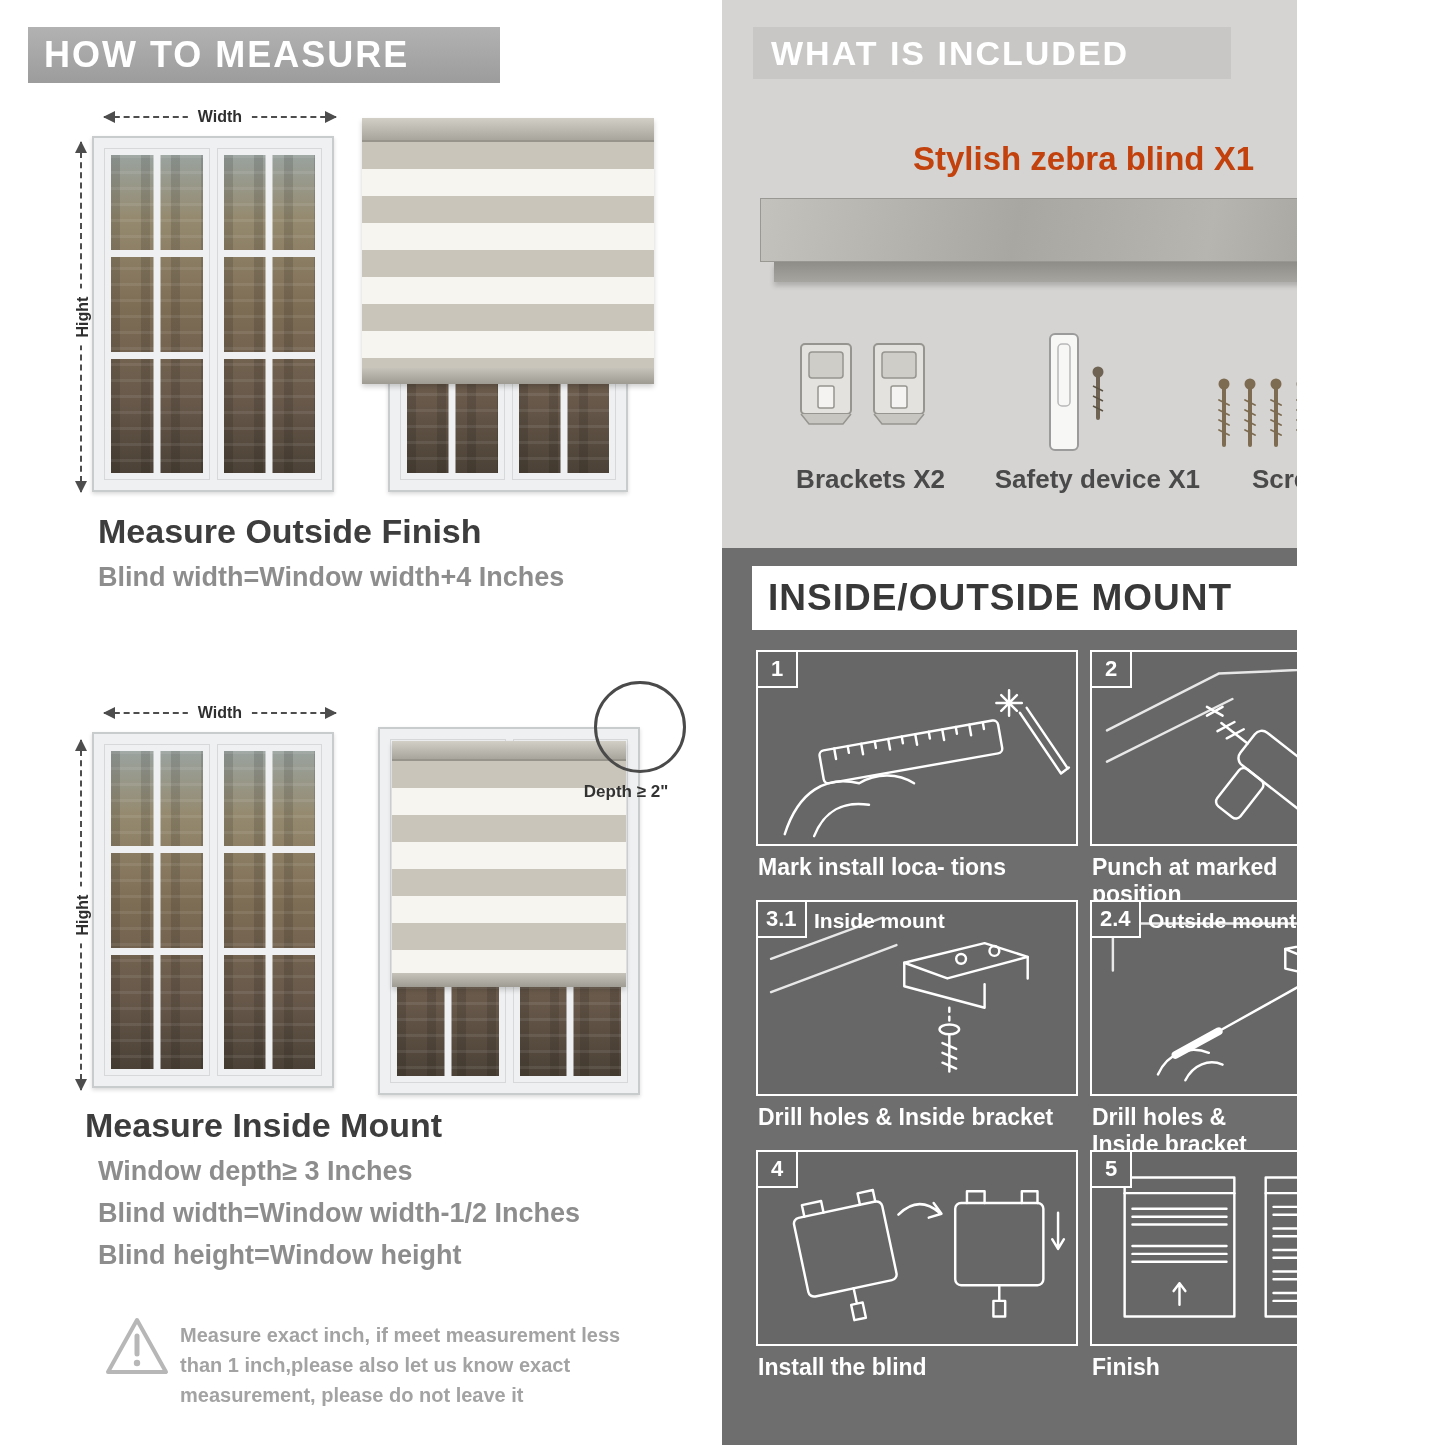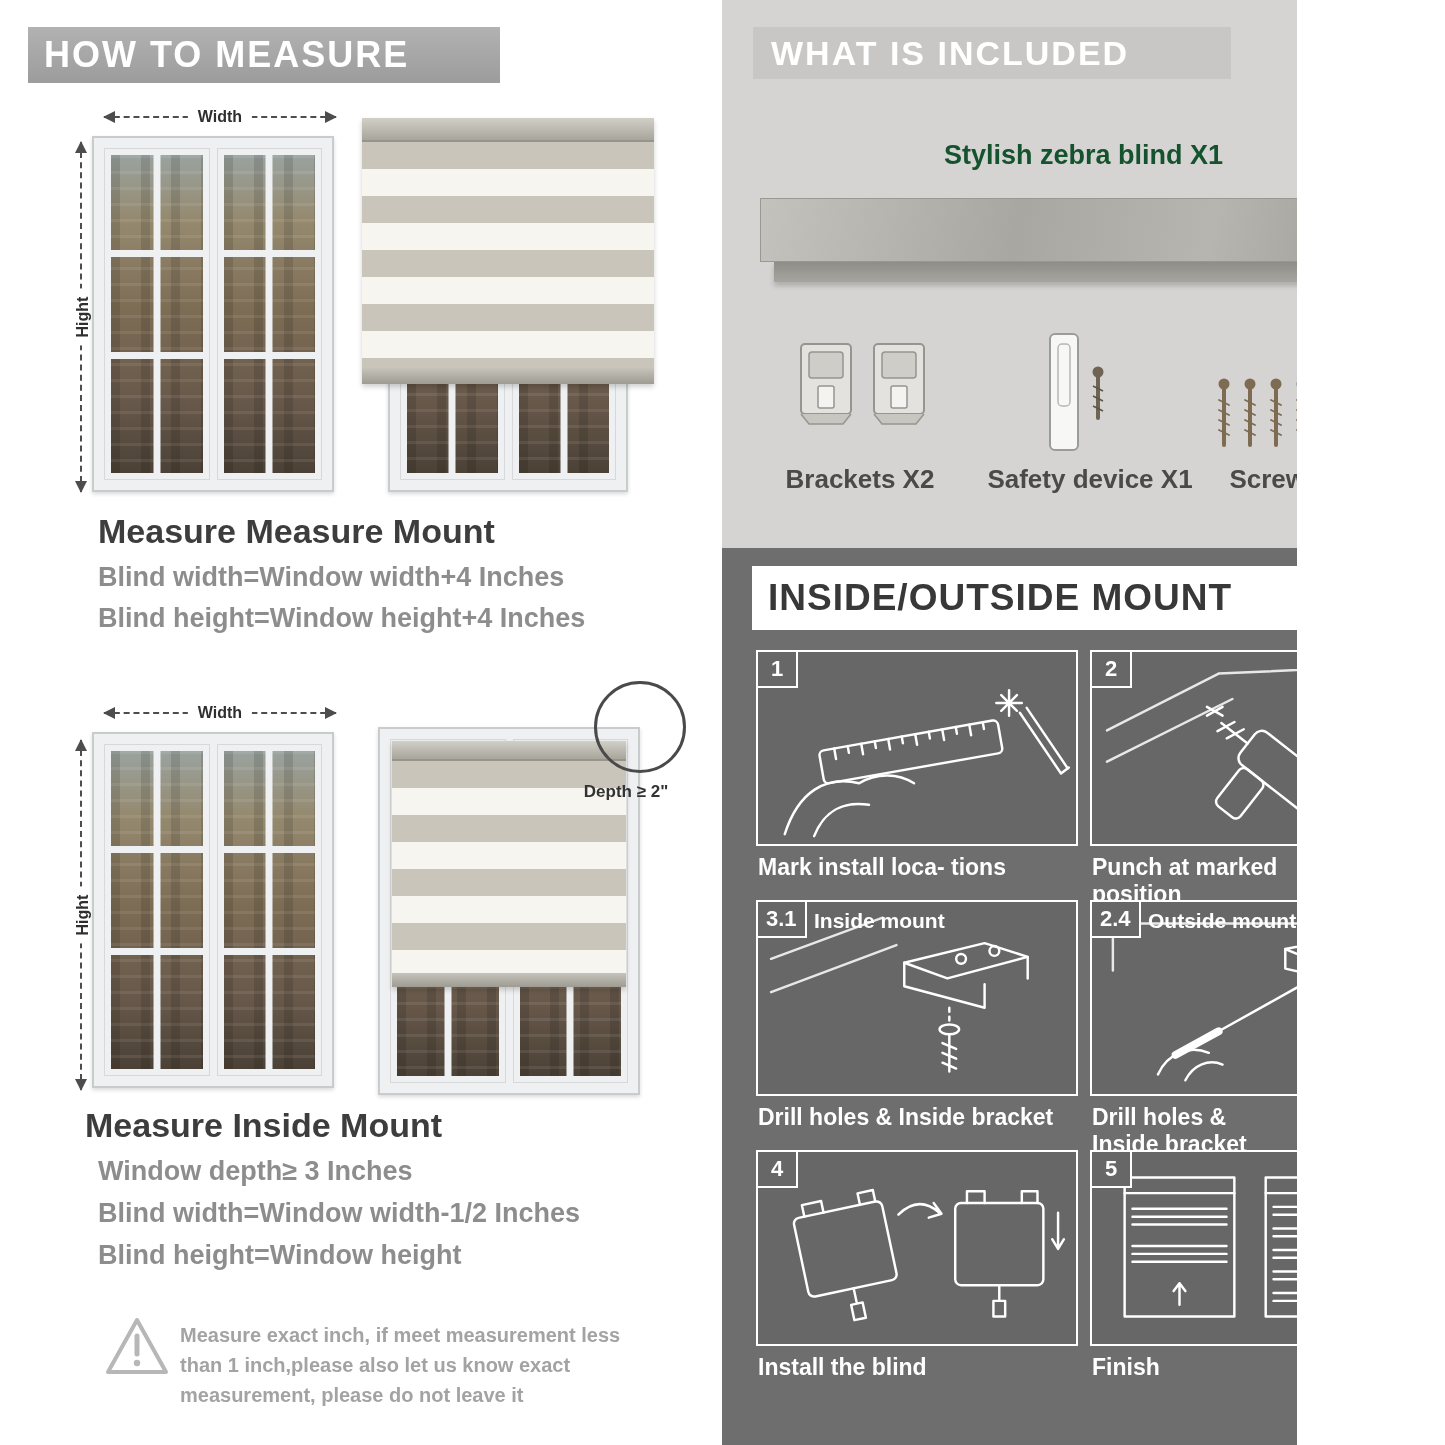--- a/index.html
+++ b/index.html
@@ -52,28 +52,28 @@
   .depth-circle { position:absolute; width:92px; height:92px; border:3px solid #4a4a4a; border-radius:50%; }
   .depth-label { position:absolute; font-size:17px; font-weight:bold; color:#333; text-align:center; }
 
   .warn-text { position:absolute; font-size:20px; font-weight:bold; color:#a3a3a3; line-height:1.5; }
 
   
   .light-panel { position:absolute; left:722px; top:0; width:723px; height:548px; background:#d5d4d2; }
   .included-banner { position:absolute; left:753px; top:27px; width:478px; height:52px; background:#c8c7c5;
     color:#fff; font-size:34px; font-weight:bold; letter-spacing:2px; line-height:52px; padding-left:18px; }
   .product-label { position:absolute; left:722px; width:723px; top:140px; text-align:center;
-    font-size:27px; font-weight:bold; color:#14532d; }
+    font-size:33px; font-weight:bold; color:#c2410c; }
   .headrail { position:absolute; left:760px; top:198px; width:642px; }
   .hr-top { height:64px; background:linear-gradient(100deg,#c4c2bd,#a9a7a1 40%,#b7b5b0 70%,#9d9b95);
     border:1px solid #9a9892; }
   .hr-lip { margin:0 14px; height:20px; background:linear-gradient(180deg,#8f8d87,#a7a59f);
     box-shadow:0 4px 5px rgba(0,0,0,.18); }
   .hw { position:absolute; }
-  .hw-label { position:absolute; top:464px; text-align:center; font-size:26px; font-weight:bold; color:#4a4a4a; }
+  .hw-label { position:absolute; top:464px; text-align:right; font-size:26px; font-weight:bold; color:#4a4a4a; }
 
   .dark-panel { position:absolute; left:722px; top:548px; width:723px; height:897px; background:#6e6e6e; }
   .mount-banner { position:absolute; left:752px; top:566px; width:564px; height:64px; background:#fff;
     color:#383838; font-size:37px; font-weight:bold; letter-spacing:1px; line-height:64px; padding-left:16px; }
   .panel { position:absolute; width:322px; height:196px; border:2px solid #fff; background:#676767; }
   .panel svg.art { position:absolute; inset:0; width:100%; height:100%; }
   .stepnum { position:absolute; top:0; left:0; min-width:40px; height:36px; border-right:2px solid #fff;
     border-bottom:2px solid #fff; color:#fff; font-weight:bold; font-size:22px; display:flex;
     align-items:center; justify-content:center; padding:0 8px; background:#676767; z-index:2; }
   .steptitle { position:absolute; top:7px; left:56px; color:#fff; font-weight:bold; font-size:21px; z-index:2; }
@@ -118,23 +118,22 @@
           <i class="mh h2"></i>
         </div>
     </div>
     <div class="blind" style="left:0; right:0; top:0;">
       <div class="cassette"></div>
       <div class="stripes" style="height:226px;"></div>
       <div class="rail"></div>
     </div>
   </div>
 
-  <div class="sec-title" style="left:98px; top:512px;">Measure Measure Mount</div>
+  <div class="sec-title" style="left:98px; top:512px;">Measure Outside Finish</div>
   <div class="sec-line" style="left:98px; top:562px;">Blind width=Window width+4 Inches</div>
-  <div class="sec-line" style="left:98px; top:603px;">Blind height=Window height+4 Inches</div>
 
   <div class="harrow" style="left:104px; top:712px; width:232px;">
     <span class="lbl">Width</span>
   </div>
   <div class="varrow" style="left:80px; top:740px; height:350px;">
     <span class="lbl">Hight</span>
   </div>
   <div class="win" style="left:92px; top:732px; width:242px; height:356px;">
     <div class="sash">
         <i class="mv"></i>

